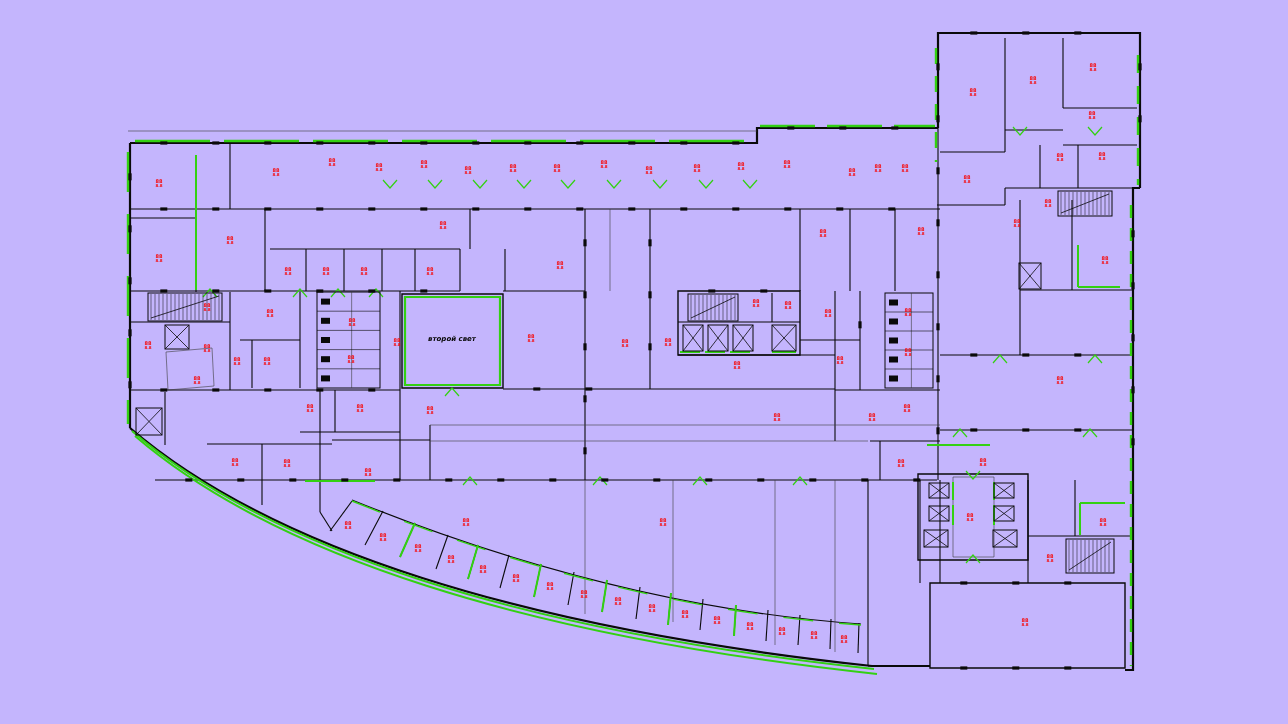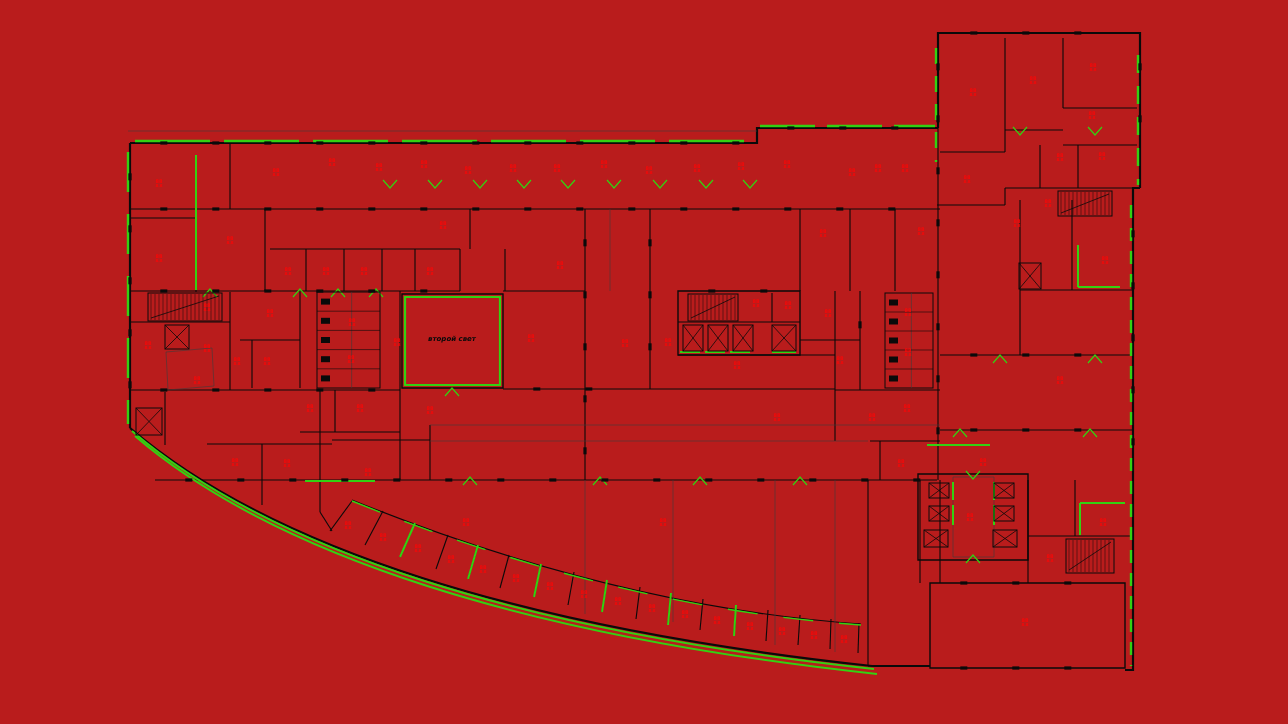--- a/index.html
+++ b/index.html
@@ -1,16 +1,16 @@
 <!DOCTYPE html>
 <html><head>
 <meta charset="utf-8">
 <style>
   html,body{margin:0;padding:0;background:#ffffff;}
-  #stage{position:relative;width:1288px;height:724px;background:#b91c1c;overflow:hidden;
+  #stage{position:relative;width:1288px;height:724px;background:#c4b5fd;overflow:hidden;
          font-family:"DejaVu Sans", sans-serif;}
   svg{position:absolute;left:0;top:0;}
   text{font-family:"DejaVu Sans", sans-serif;}
 </style>
 </head>
 <body>
 
 <div id="stage">
   <svg id="plan-svg" width="1288" height="724" viewBox="0 0 1288 724">
       <g>

